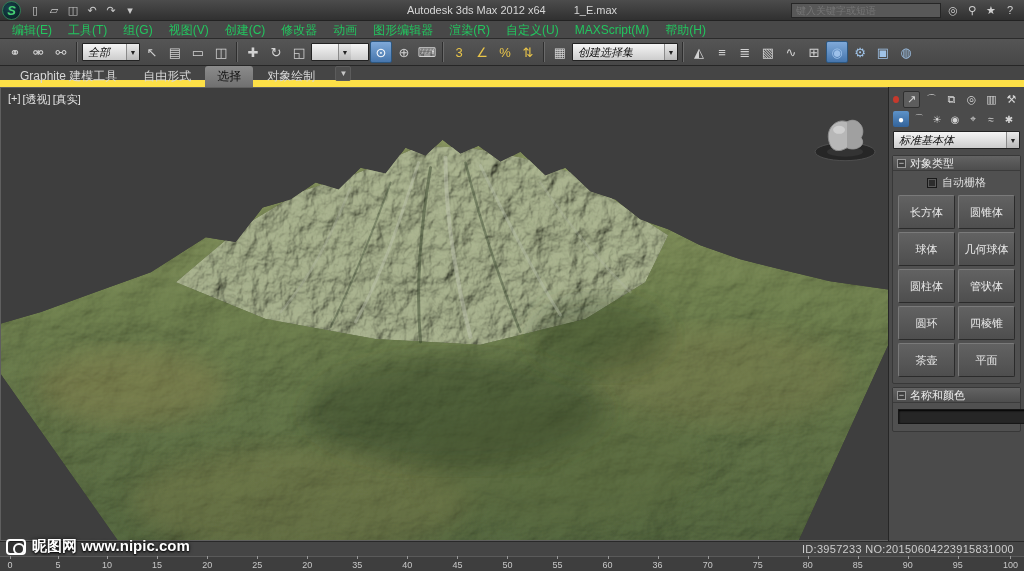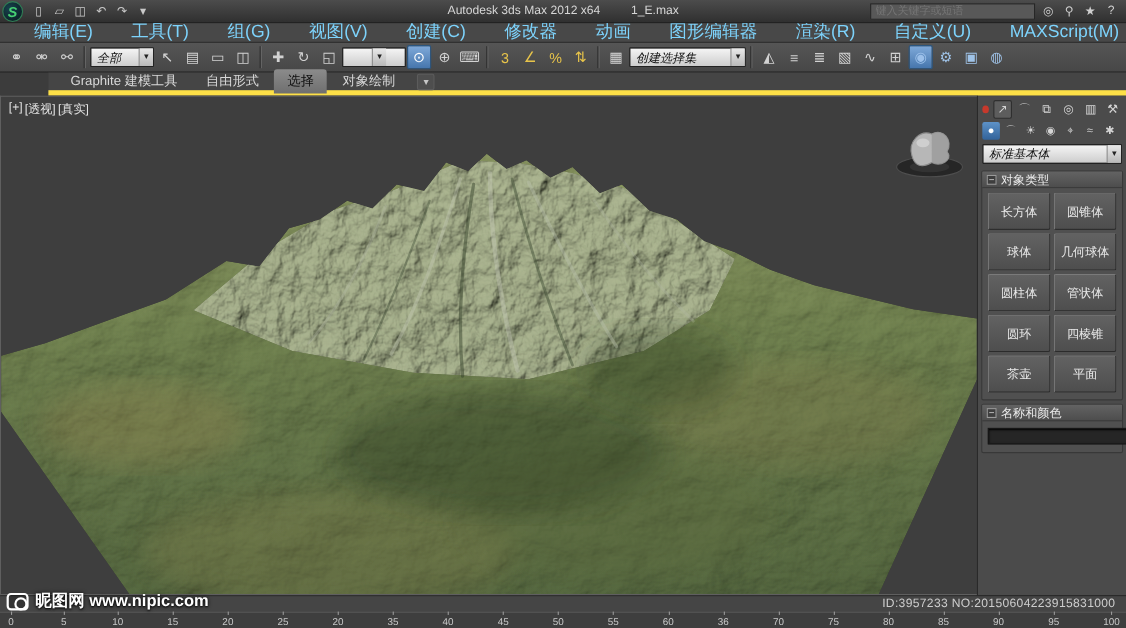--- a/index.html
+++ b/index.html
@@ -19,39 +19,39 @@
     font-size:11px; color:#d6d6d6; pointer-events:none; }
   .title-center b { font-weight:normal; margin-left:28px; }
   .title-right { margin-left:auto; display:flex; align-items:center; gap:4px; z-index:2; }
   .search-input { width:150px; height:15px; background:#585858; border:1px solid #262626; color:#cfcfcf;
     font-size:10px; padding:0 4px; outline:none; }
   .tibtn { width:16px; height:16px; display:flex; align-items:center; justify-content:center; color:#cfcfcf; font-size:11px; }
 
   
   .menubar { height:18px; background:#484848; display:flex; align-items:stretch; padding-left:4px;
     border-bottom:1px solid #2b2b2b; }
-  .menu-item { padding:0 8px; font-size:16px; color:#7dd3fc; line-height:18px; white-space:nowrap;margin-left:19px; }
+  .menu-item { padding:0 8px; font-size:12px; color:#22c55e; line-height:18px; white-space:nowrap; }
 
   
   .toolbar { height:27px; background:linear-gradient(#555,#474747); display:flex; align-items:center;
     padding:0 4px; gap:1px; border-bottom:1px solid #262626; }
   .tbtn { width:22px; height:22px; display:flex; align-items:center; justify-content:center;
     font-size:13px; color:#d2d2d2; border:1px solid transparent; border-radius:2px; }
   .tbtn.active { background:linear-gradient(#7fa9d9,#4676ad); border-color:#2c567f; color:#fff; }
   .tsep { width:2px; height:20px; border-left:1px solid #2e2e2e; border-right:1px solid #6a6a6a; margin:0 3px; }
   .lt-dd { height:18px; background:linear-gradient(#f5f5f5,#cdcdcd); border:1px solid #222; display:flex;
     align-items:center; font-size:11px; color:#111; padding-left:5px; border-radius:1px; }
   .lt-dd .dd-label { flex:1; white-space:nowrap; overflow:hidden;font-style:italic; }
   .dd-arrow { width:13px; height:16px; margin-left:4px; background:linear-gradient(#e9e9e9,#b9b9b9);
     border-left:1px solid #8a8a8a; font-size:7px; display:flex; align-items:center; justify-content:center; color:#222; }
   .dd-filter { width:58px; } .dd-coord { width:58px;flex-direction:column; } .dd-sets { width:106px; }
 
   
-  .ribbonbar { height:21px; background:#454545; display:flex; align-items:center; padding:0 8px; gap:2px;
-    border-bottom:5px solid #fde047;margin-left:44px; }
+  .ribbonbar { height:21px; background:#454545; display:flex; align-items:flex-start; padding:0 8px; gap:2px;
+    border-bottom:7px solid #fde047; }
   .rtab { padding:2px 12px 3px; font-size:12px; color:#d8d8d8; border-radius:3px 3px 0 0; }
   .rtab.active { background:linear-gradient(#8b8b8b,#6f6f6f); color:#101010; }
   .ribbon-collapse { margin-left:6px; width:16px; height:15px; display:flex; align-items:center; justify-content:center;
     color:#c7c7c7; font-size:8px; border:1px solid #5c5c5c; border-radius:2px; background:#4e4e4e; }
 
   
   .main { flex:1; display:flex; min-height:0; }
   .viewport { flex:1; position:relative; background:#3e3e3e; border:1px solid #5f5f5f; border-right:none; overflow:hidden; }
   .viewport svg { display:block; width:100%; height:100%; }
   .vp-label { position:absolute; top:4px; left:7px; font-size:11px; color:#e2e2e2; letter-spacing:0; display:flex; gap:2px; }
@@ -323,20 +323,24 @@
       <div class="lt-dd panel-dd">
         <span class="dd-label">标准基本体</span>
           <span class="dd-arrow">▼</span>
       </div>
 
       <div class="rollout">
         <div class="rollout-h">
           <span class="minus-box">−</span>
           <span>对象类型</span>
         </div>
+        <div class="autogrid-row">
+          <span class="cbox"></span>
+          <span>自动栅格</span>
+        </div>
         <div class="obj-grid">
 
         <button class="obtn">长方体</button>
             <button class="obtn">圆锥体</button>
             <button class="obtn">球体</button>
             <button class="obtn">几何球体</button>
             <button class="obtn">圆柱体</button>
             <button class="obtn">管状体</button>
             <button class="obtn">圆环</button>
             <button class="obtn">四棱锥</button>

